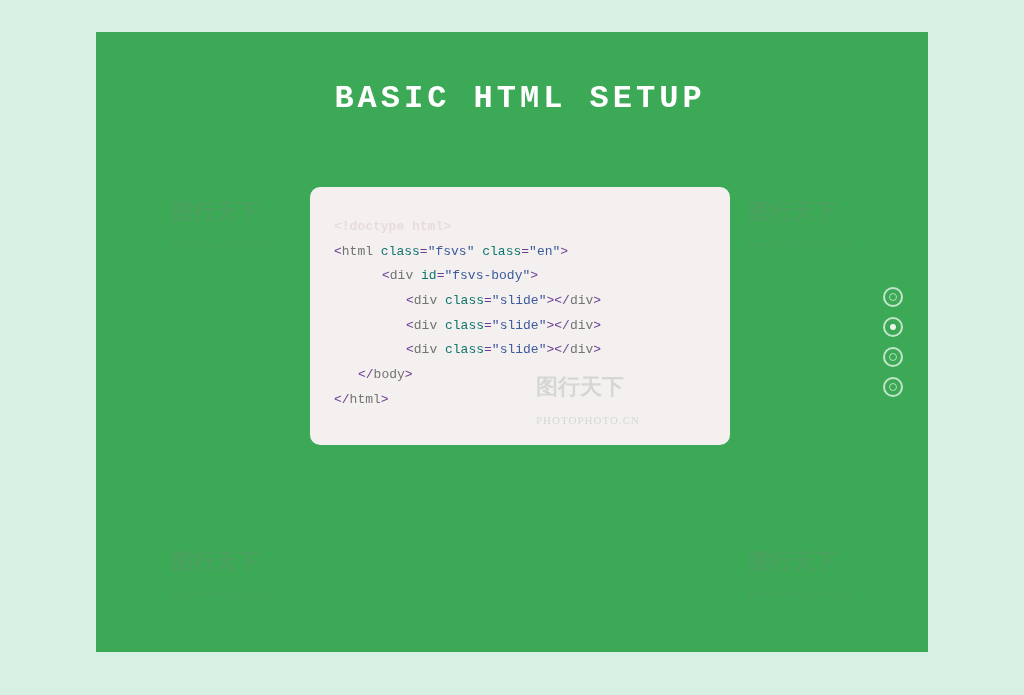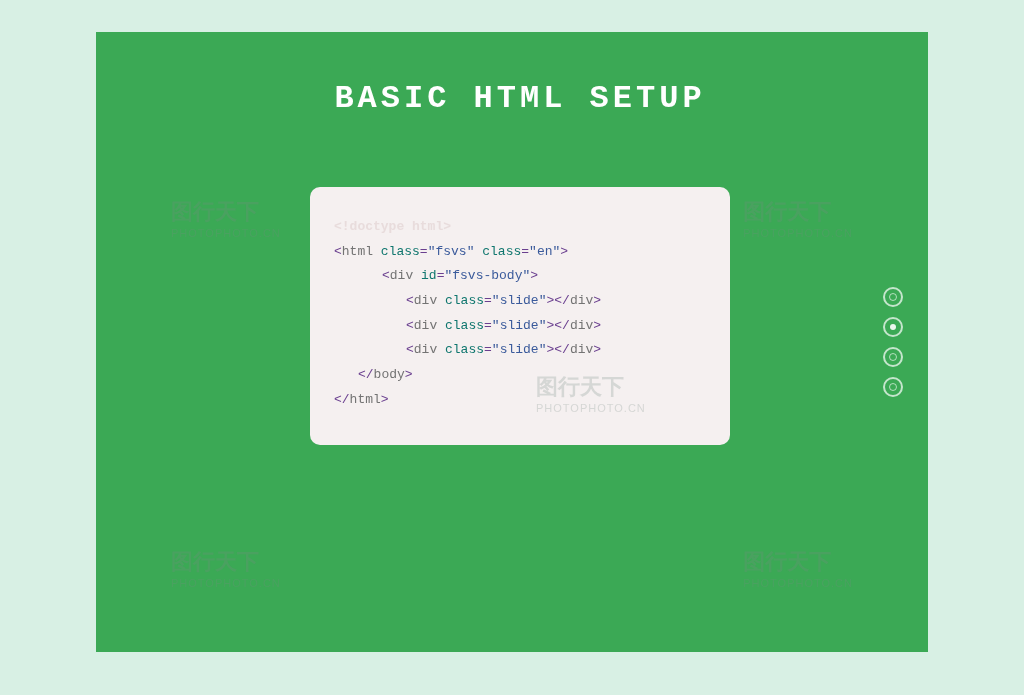--- a/index.html
+++ b/index.html
@@ -102,34 +102,34 @@
     .nav-dot.active .nav-dot-inner {
       background: rgba(255,255,255,0.9);
       border: none;
       width: 6px;
       height: 6px;
     }
     
     .watermark {
       position: absolute;
       color: rgba(120, 140, 130, 0.25);
-      font-family: Liberation Sans, sans-serif;
+      font-family: Liberation Serif, serif;
       pointer-events: none;
       user-select: none;
     }
     
     .watermark .line1 {
       font-size: 22px;
       font-weight: bold;
     }
     
     .watermark .line2 {
       font-size: 11px;
       letter-spacing: 1px;
-      margin-top: 0;
+      margin-top: 12px;
     }
     
     .wm-1 { top: 165px; left: 75px; }
     .wm-2 { top: 515px; left: 75px; }
     .wm-3 { top: 165px; right: 75px; }
     .wm-4 { top: 515px; right: 75px; }
     .wm-5 { top: 340px; left: 440px; }
   </style>
 </head>
 <body>

